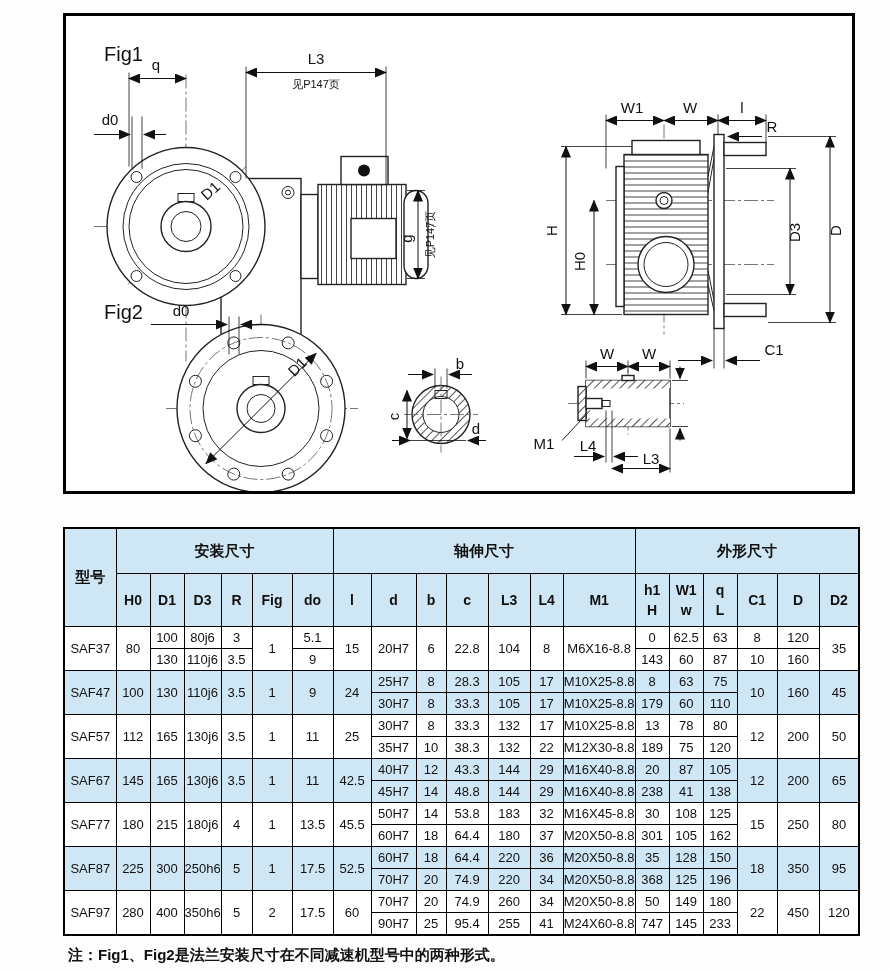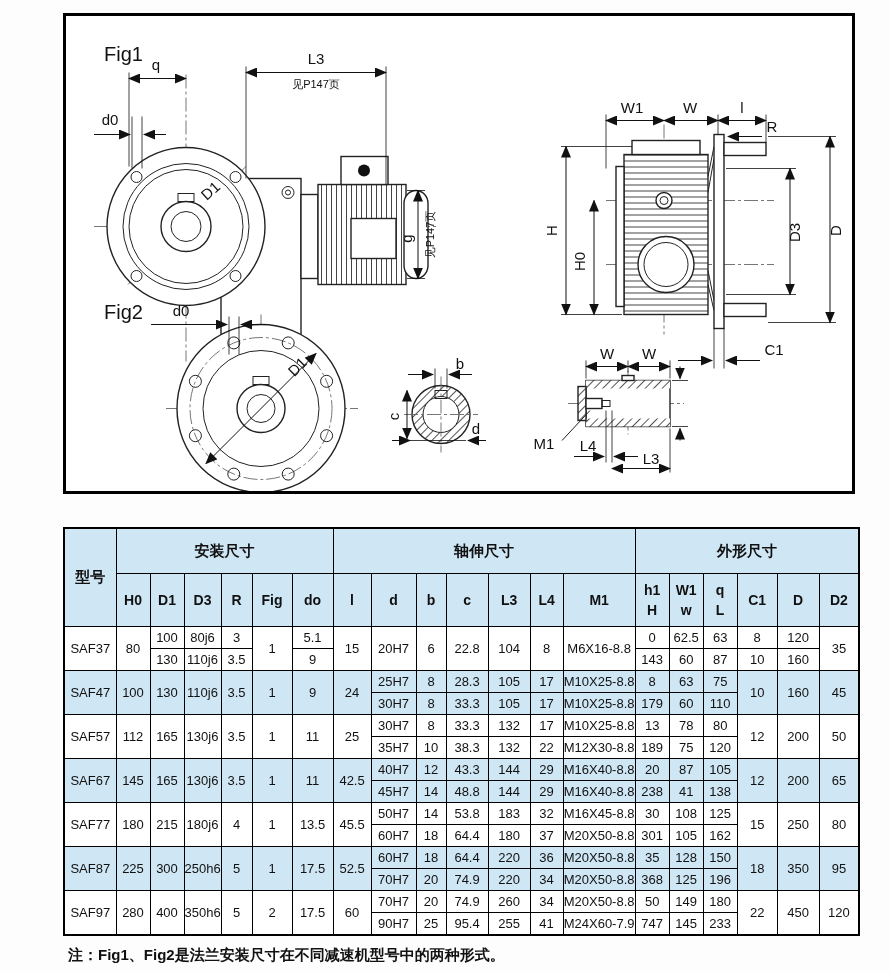--- a/index.html
+++ b/index.html
@@ -549,21 +549,21 @@
           <td rowspan="2">22</td>
           <td rowspan="2">450</td>
           <td rowspan="2">120</td>
         </tr>
         <tr>
           <td>90H7</td>
           <td>25</td>
           <td>95.4</td>
           <td>255</td>
           <td>41</td>
-          <td>M24X60-7.9</td>
+          <td>M24X60-8.8</td>
           <td>747</td>
           <td>145</td>
           <td>233</td>
         </tr>
       </tbody>
   </table>
 </div>
 
 <div class="note">注：Fig1、Fig2是法兰安装尺寸在不同减速机型号中的两种形式。</div>
 

